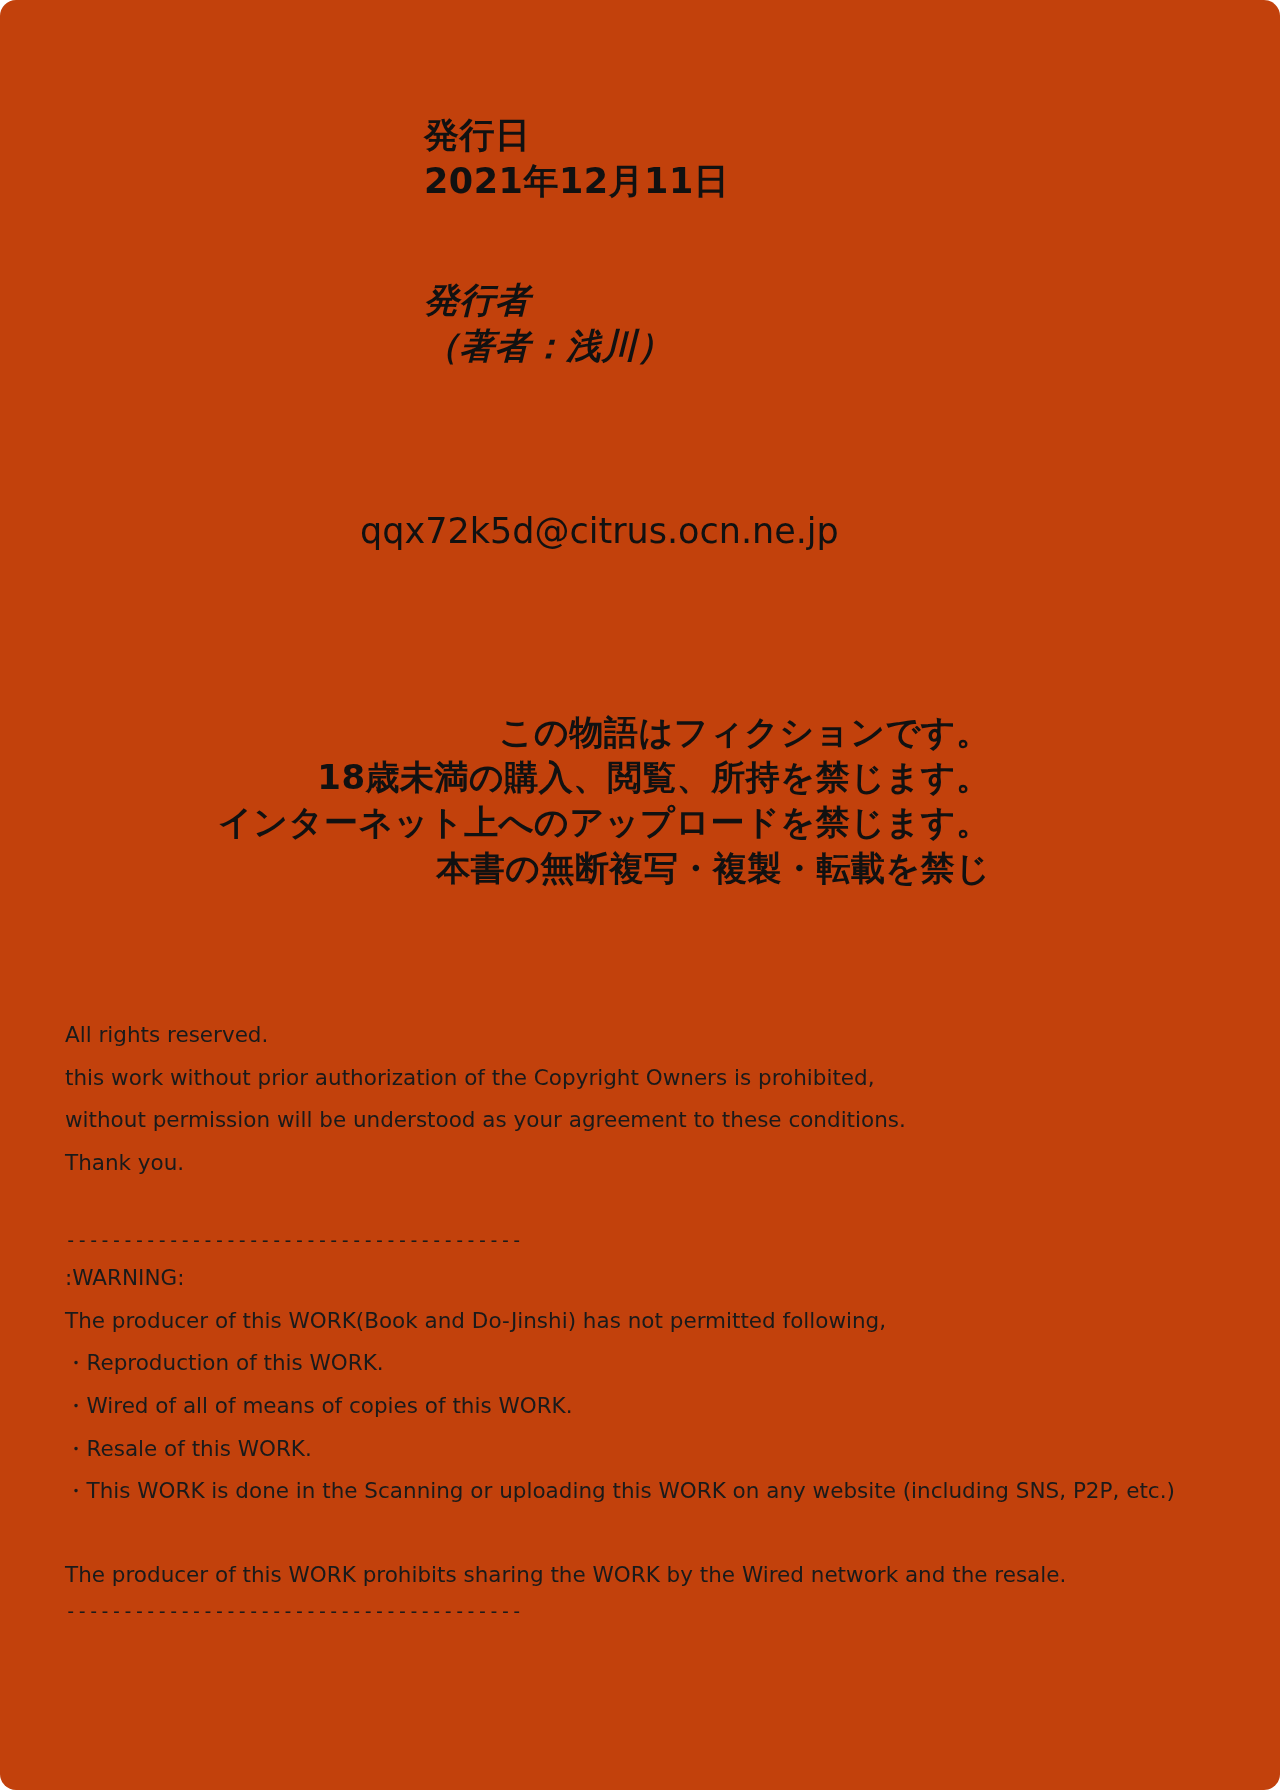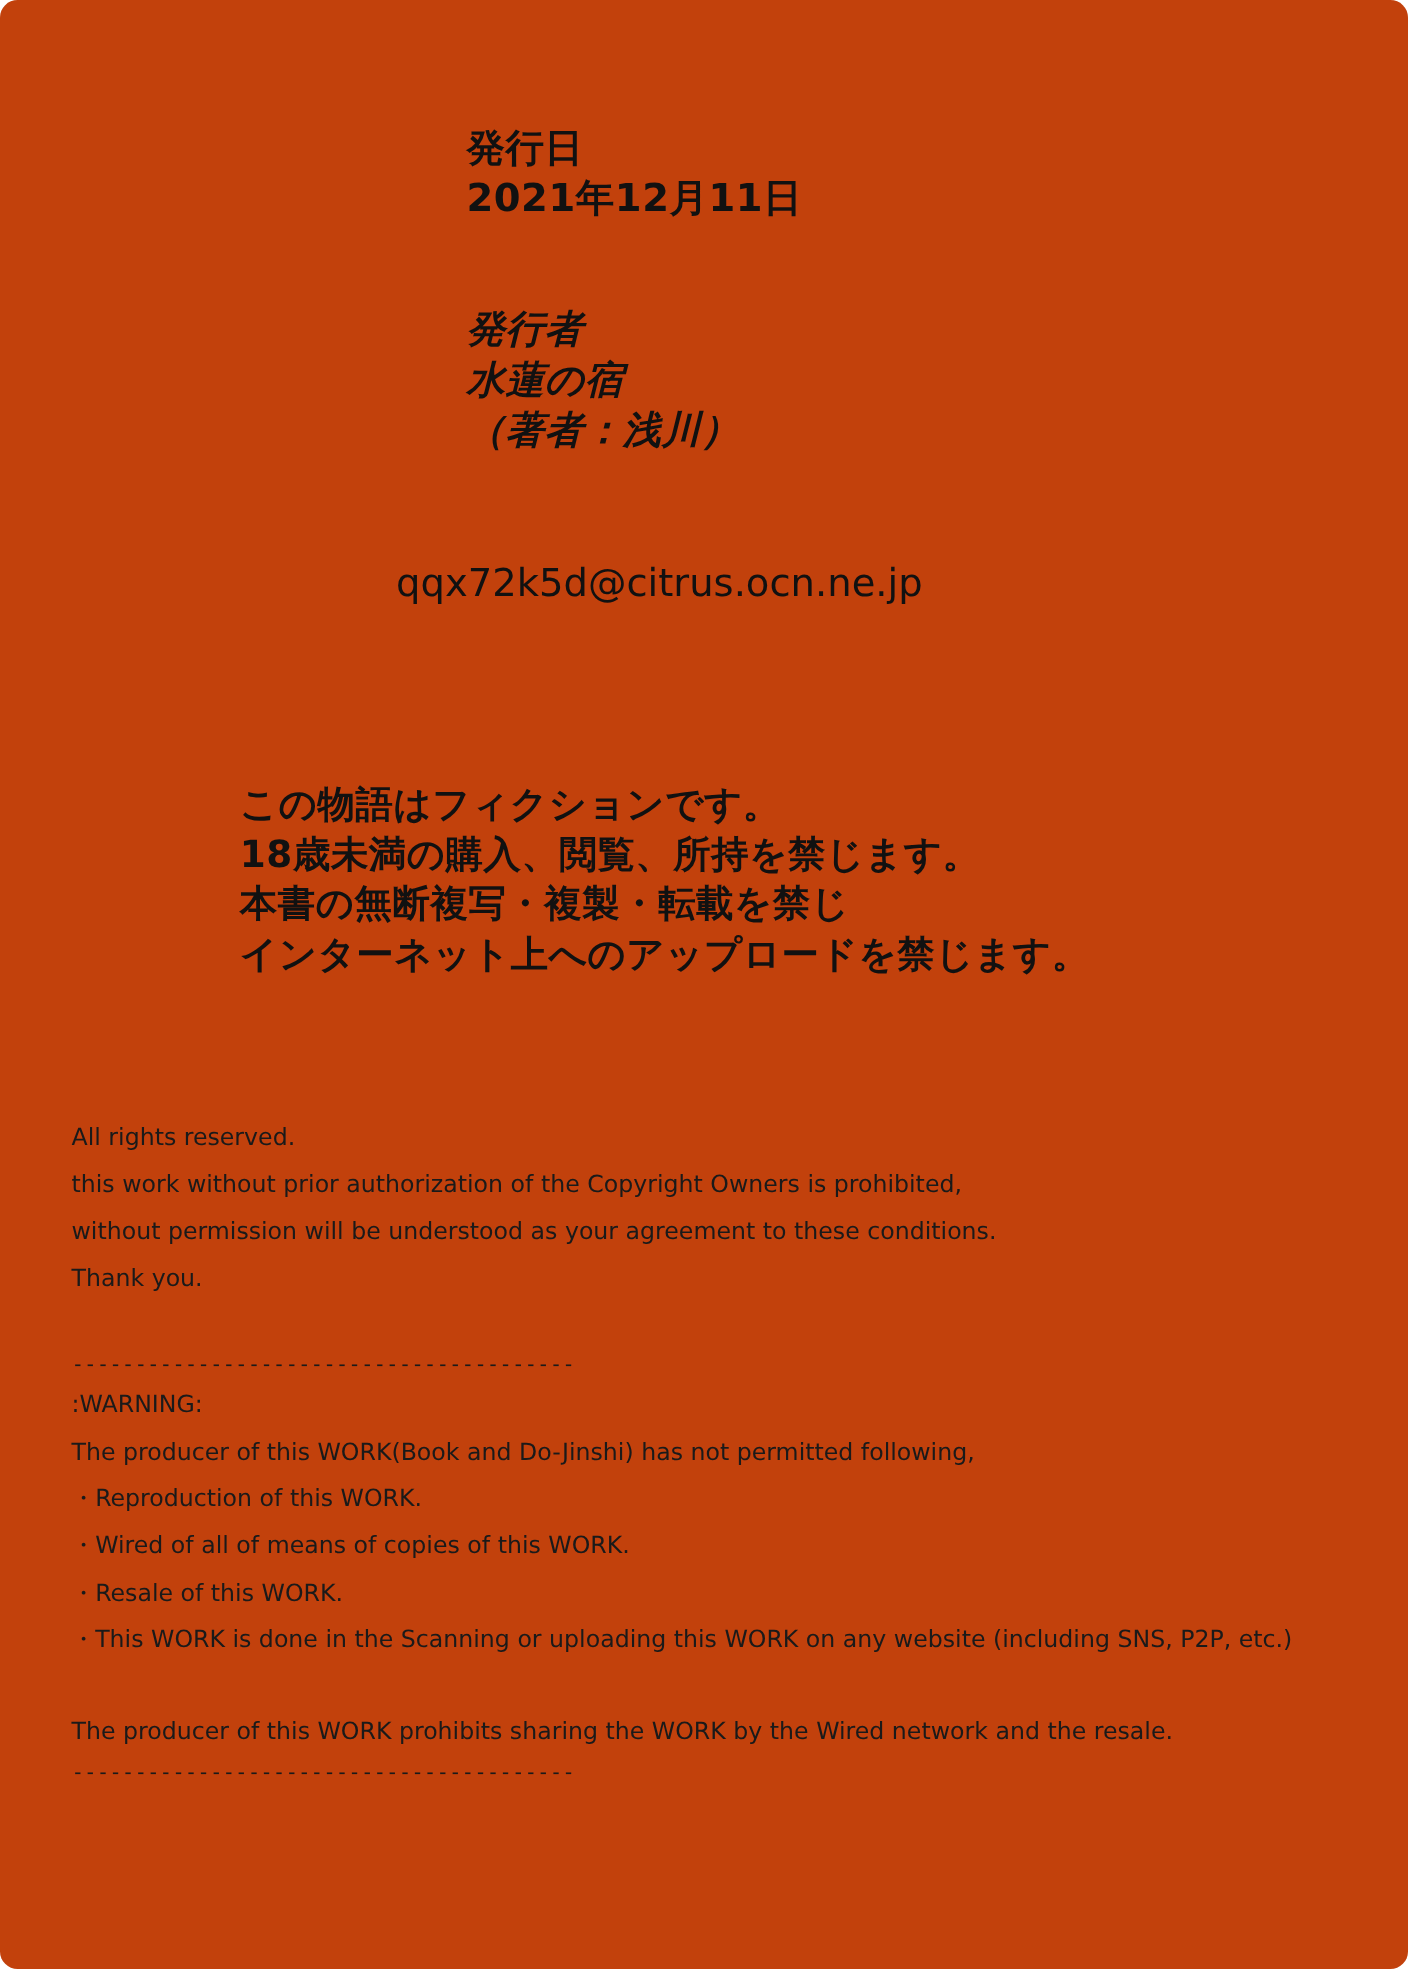--- a/index.html
+++ b/index.html
@@ -65,20 +65,21 @@
     letter-spacing: 0px;
   }
 
   .notice {
     position: absolute;
     left: 218px;
     top: 710px;
     font-size: 34px;
     line-height: 1.33;
     letter-spacing: 0.5px;
+    text-align: right;
   }
   .notice div { white-space: nowrap; }
 
   
   .legal {
     position: absolute;
     left: 54px;
     top: 1008px;
     width: 1180px;
     font-family: "DejaVu Sans", sans-serif;
@@ -105,33 +106,32 @@
 
   <div class="colophon">
 
     <div class="jp-block pub-date">
       <div>発行日</div>
       <div>2021年12月11日</div>
     </div>
 
     <div class="jp-block publisher">
       <div>発行者</div>
-      <div>水蓮の宿</div>
       <div>（著者：浅川）</div>
     </div>
 
     <div class="jp-block contact">
       <div class="email">qqx72k5d@citrus.ocn.ne.jp</div>
     </div>
 
     <div class="jp-block notice">
       <div>この物語はフィクションです。</div>
       <div>18歳未満の購入、閲覧、所持を禁じます。</div>
+      <div>インターネット上へのアップロードを禁じます。</div>
       <div>本書の無断複写・複製・転載を禁じ</div>
-      <div>インターネット上へのアップロードを禁じます。</div>
     </div>
 
   </div>
 
   <div class="legal">
     <p>All rights reserved.</p>
     <p>this work without prior authorization of the Copyright Owners is prohibited,</p>
     <p>without permission will be understood as your agreement to these conditions.</p>
     <p>Thank you.</p>
 

